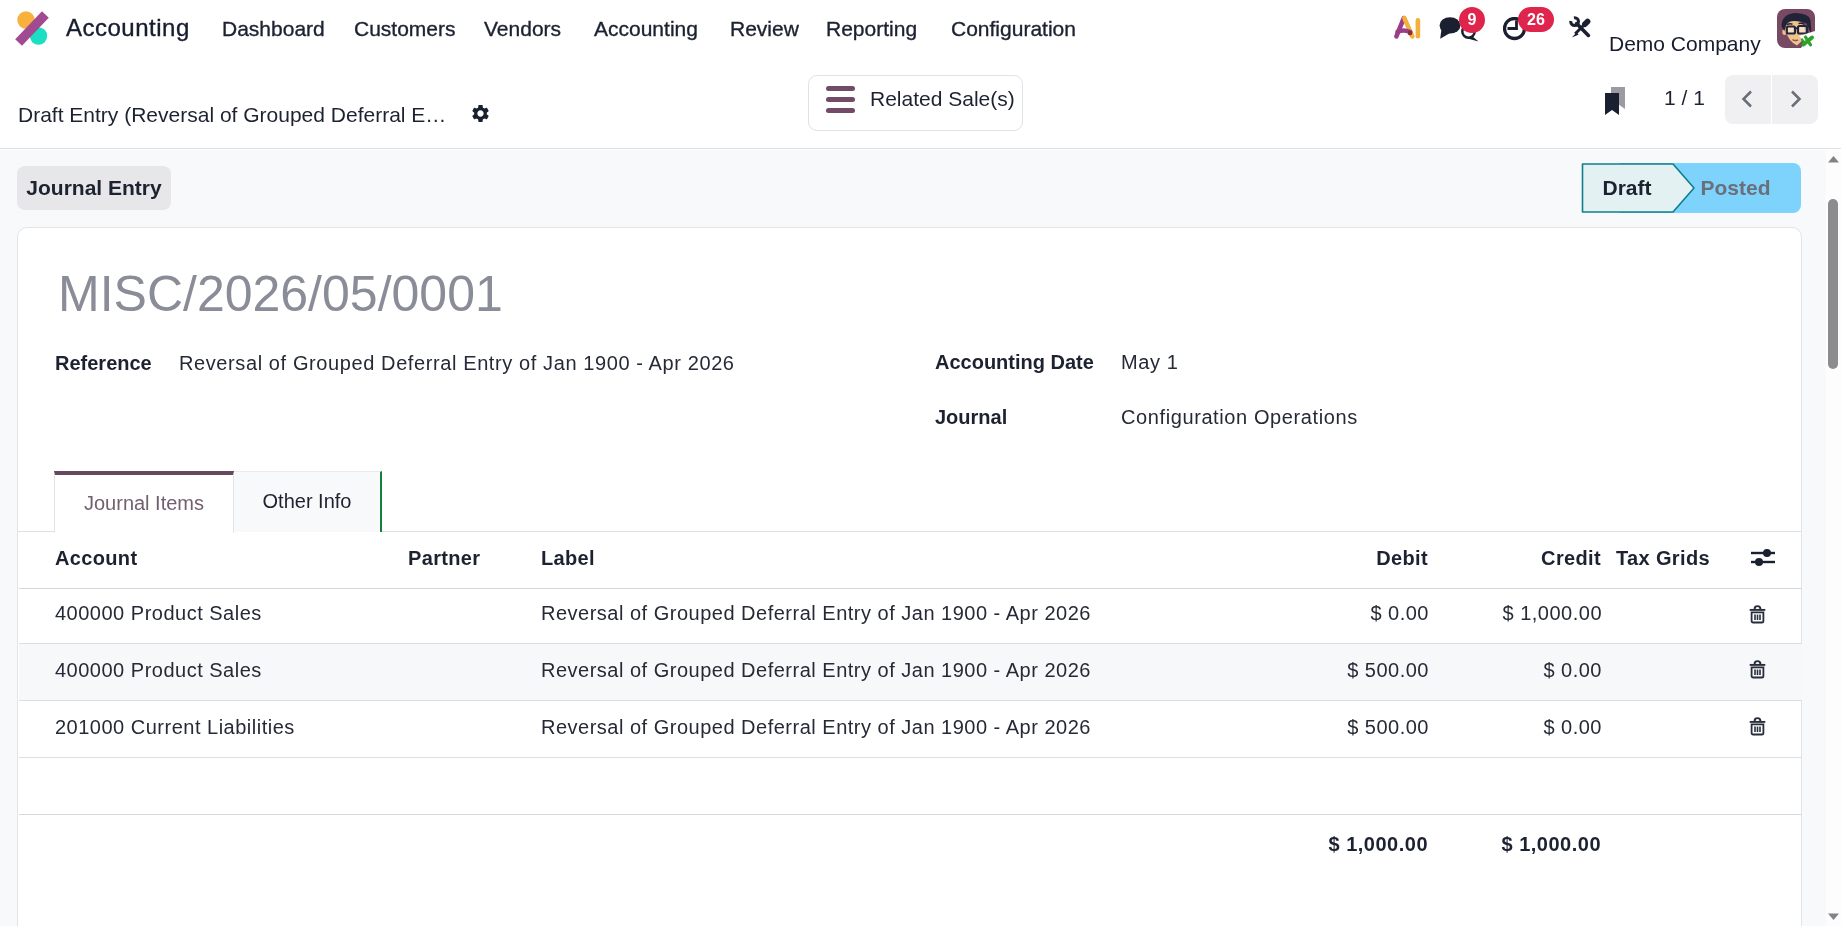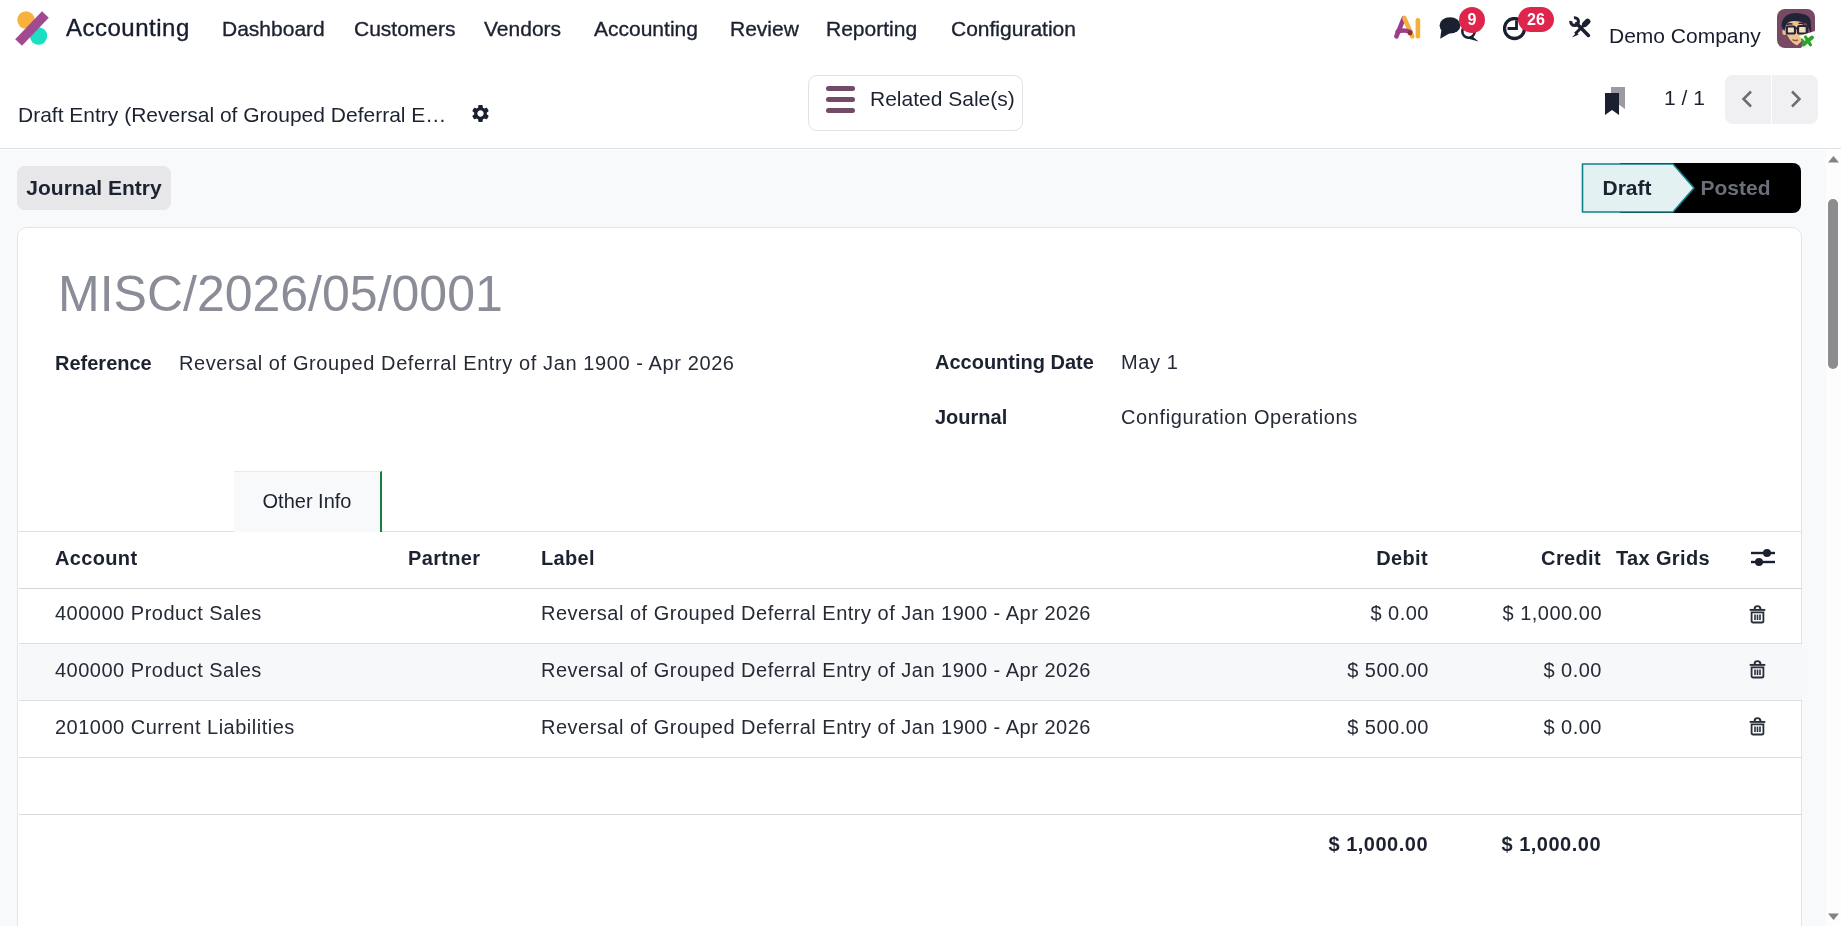--- a/index.html
+++ b/index.html
@@ -3,35 +3,35 @@
 <meta charset="utf-8">
 <style>
   * { margin:0; padding:0; box-sizing:border-box; }
   html,body { width:1841px; height:926px; overflow:hidden; background:#fff;
     font-family:"Liberation Sans", sans-serif; color:#1f2533; }
   .abs { position:absolute; }
   
   #nav { position:absolute; left:0; top:0; width:1841px; height:57px; background:#fff; }
   #brand { position:absolute; left:66px; top:14px; font-size:24px; color:#171c2e; font-weight:500; letter-spacing:0.5px; -webkit-text-stroke:0.35px #171c2e; }
   .navitem { position:absolute; top:17px; font-size:21px; color:#1d2231; -webkit-text-stroke:0.35px #1d2231; }
-  #demo { position:absolute; left:1609px; top:24px; font-size:21px; color:#171c2e; }
+  #demo { position:absolute; left:1609px; top:32px; font-size:21px; color:#171c2e; }
   
   #crumbzone { position:absolute; left:0; top:57px; width:1841px; height:92px; background:#fff; border-bottom:1px solid #dfe0e3; }
   .crumb1 { position:absolute; left:18px; top:18px; font-size:20px; font-weight:bold; color:#117d89; letter-spacing:0.1px; }
   .crumb2 { position:absolute; left:18px; top:46px; font-size:21px; color:#1d2231; }
   #relbtn { position:absolute; left:808px; top:18px; width:215px; height:56px; background:#fff;
      border:1px solid #e1e2e5; border-radius:9px; }
   #relbtn span { position:absolute; left:61px; top:11px; font-size:21px; color:#1d2231; }
   #pager { position:absolute; left:1664px; top:29px; font-size:21px; color:#1d2231; }
   .pgbtn { position:absolute; top:18px; width:46px; height:49px; background:#f0f0f2; }
   
   #content { position:absolute; left:0; top:150px; width:1841px; height:776px; background:#f8f9fa; }
   #cancel { position:absolute; left:17px; top:16px; width:154px; height:44px; background:#e7e7ea;
      border-radius:8px; font-size:21px; font-weight:bold; color:#1d2231; text-align:center; line-height:44px; }
-  #posted { position:absolute; left:1620px; top:13px; width:181px; height:50px; background:#000000;
+  #posted { position:absolute; left:1620px; top:13px; width:181px; height:50px; background:#7dd3fc;
      border-radius:0 8px 8px 0; font-size:21px; font-weight:bold; color:#6a6f7a; text-align:center; line-height:50px;
      padding-left:50px; }
   
   #card { position:absolute; left:17px; top:77px; width:1785px; height:800px; background:#fff;
      border:1px solid #e3e4e7; border-radius:10px; }
   #bigtitle { position:absolute; left:40px; top:37px; font-size:50px; color:#8a8c97; }
   .flabel { font-weight:bold; font-size:20px; color:#1d2231; position:absolute; }
   .fval { font-size:20px; color:#252a36; position:absolute; letter-spacing:0.6px; }
   
   #tabs { position:absolute; left:0px; top:243px; width:1783px; height:61px; border-bottom:1px solid #dee0e3; }
@@ -166,20 +166,21 @@
   <div id="card">
     <div id="bigtitle">MISC/2026/05/0001</div>
     <span class="flabel" style="left:37px;top:124px">Reference</span>
     <span class="fval" style="left:161px;top:124px">Reversal of Grouped Deferral Entry of Jan 1900 - Apr 2026</span>
     <span class="flabel" style="left:917px;top:123px">Accounting Date</span>
     <span class="fval" style="left:1103px;top:123px">May 1</span>
     <span class="flabel" style="left:917px;top:178px">Journal</span>
     <span class="fval" style="left:1103px;top:178px">Configuration Operations</span>
 
     <div id="tabs"></div>
+    <div id="tab1">Journal Items</div>
     <div id="tab2">Other Info</div>
 
     <span class="th" style="left:37px">Account</span>
     <span class="th" style="left:390px">Partner</span>
     <span class="th" style="left:523px">Label</span>
     <span class="th num" style="right:373px">Debit</span>
     <span class="th num" style="right:200px">Credit</span>
     <span class="th" style="left:1598px">Tax Grids</span>
     <svg class="abs" style="left:1733px;top:321px" width="24" height="17" viewBox="0 0 24 17">
       <line x1="0" y1="4" x2="24" y2="4" stroke="#1b2030" stroke-width="2.4"></line>

